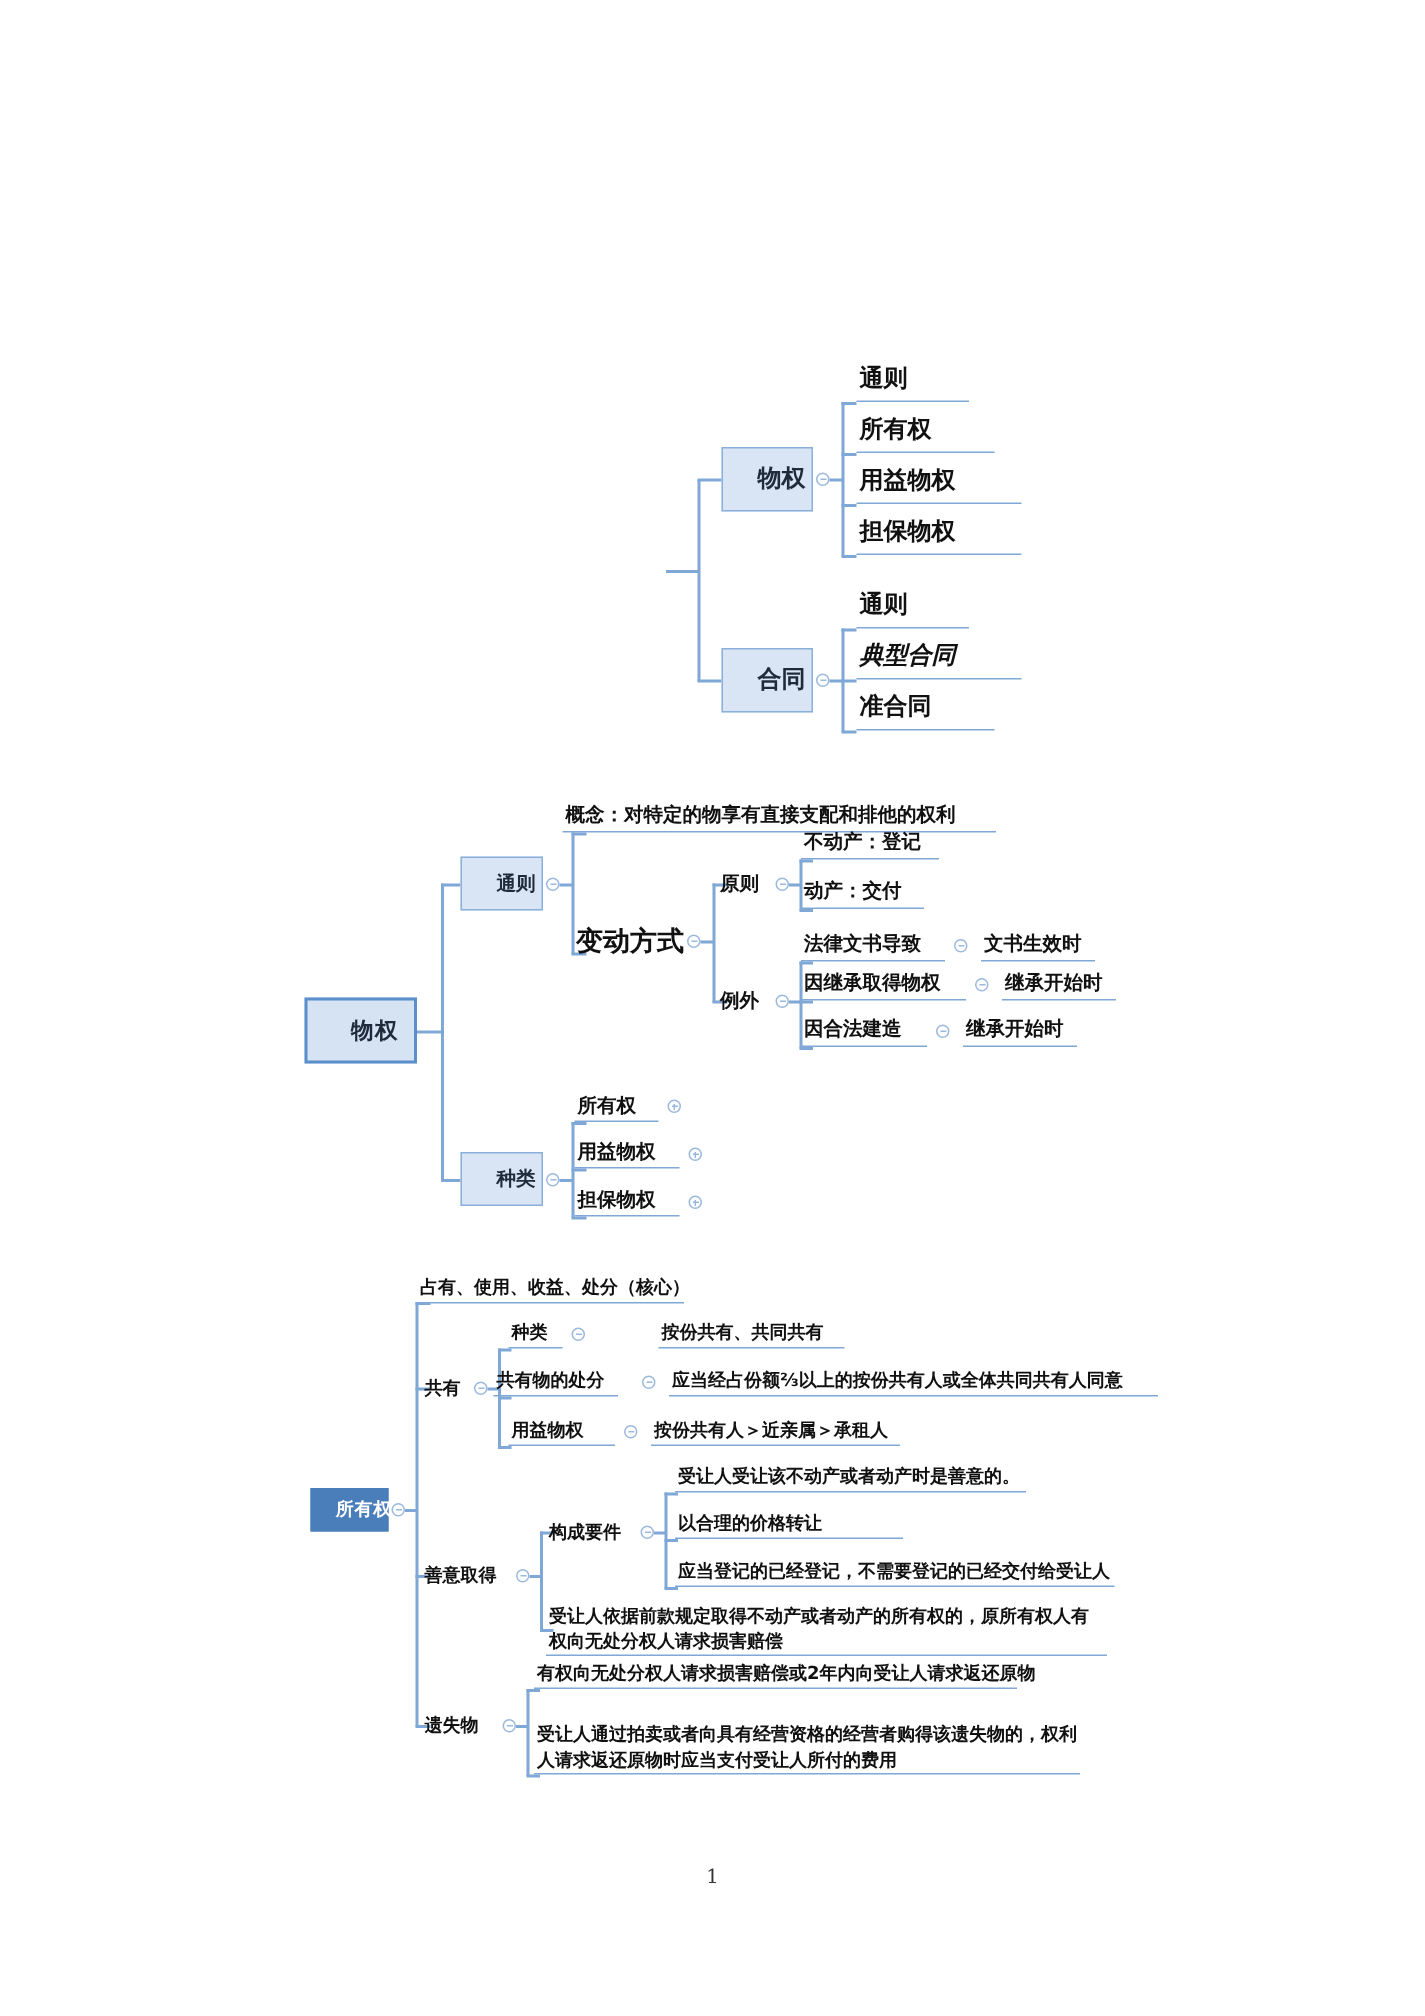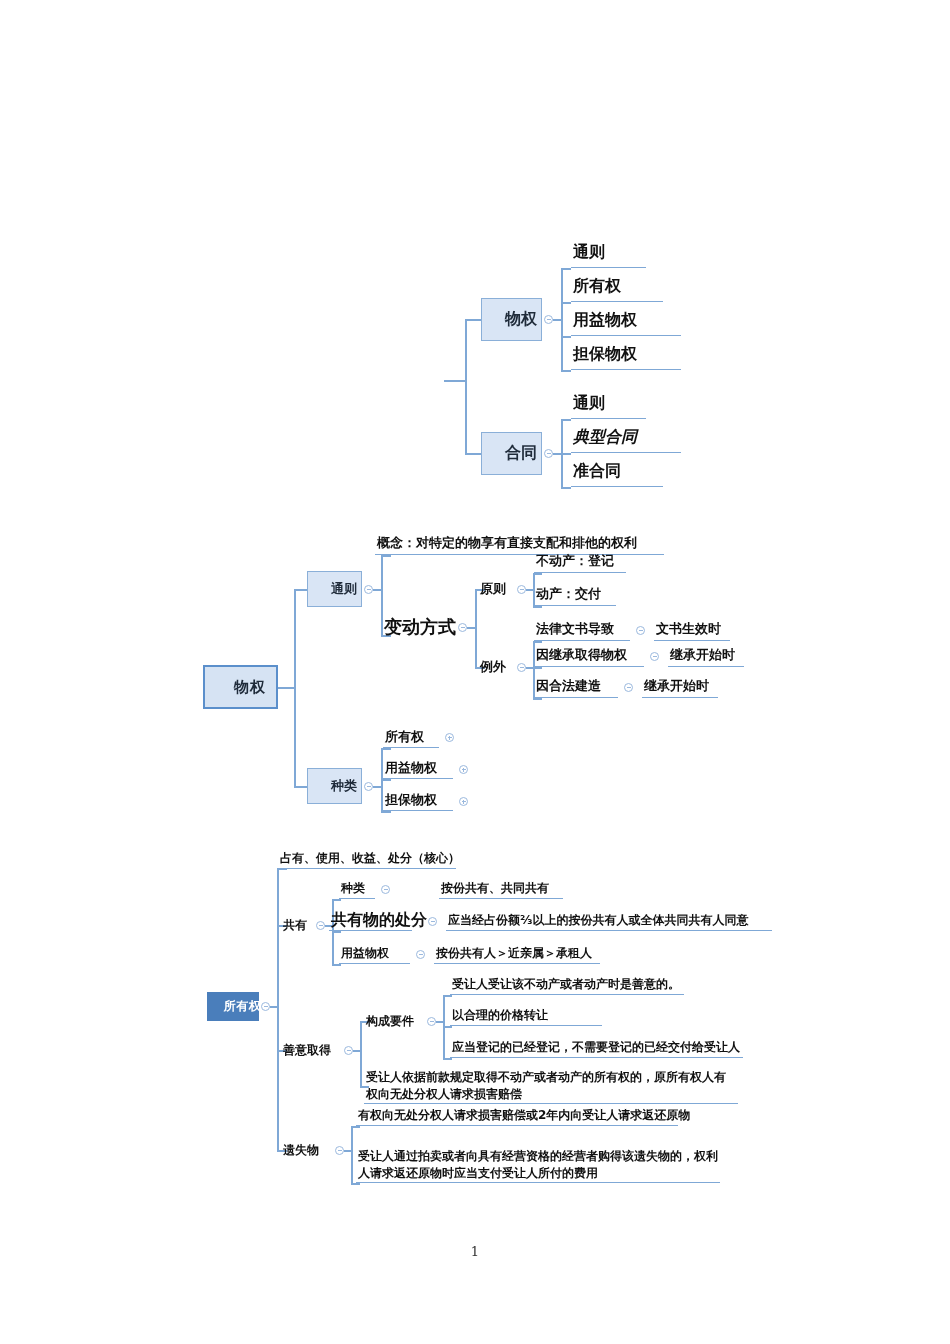--- a/index.html
+++ b/index.html
@@ -222,21 +222,21 @@
     <div class="ln lnh" style="left:325px;top:925px;width:8px;"></div>
     <div class="ln lnv" style="left:332px;top:899px;height:66px;"></div>
     <div class="ln lnh" style="left:332px;top:899px;width:9px;"></div>
     <div class="ln lnh" style="left:332px;top:931px;width:9px;"></div>
     <div class="ln lnh" style="left:332px;top:964px;width:9px;"></div>
 
     <div class="node n-txt ul" style="left:339px;top:879px;height:20px;font-size:12px;width:36px;">种类</div>
     <div class="tog" style="left:381px;top:885px;"></div>
     <div class="node n-txt ul" style="left:398px;top:879px;height:20px;font-size:12px;width:124px;margin-left:41px;">按份共有、共同共有</div>
 
-    <div class="node n-txt ul" style="left:329px;top:911px;height:20px;font-size:16px;width:83px;">共有物的处分</div>
+    <div class="node n-txt ul" style="left:329px;top:911px;height:20px;font-size:12px;width:83px;">共有物的处分</div>
     <div class="tog" style="left:428px;top:917px;"></div>
     <div class="node n-txt ul" style="left:446px;top:911px;height:20px;font-size:12px;width:326px;">应当经占份额⅔以上的按份共有人或全体共同共有人同意</div>
 
     <div class="node n-txt ul" style="left:339px;top:944px;height:20px;font-size:12px;width:71px;">用益物权</div>
     <div class="tog" style="left:416px;top:950px;"></div>
     <div class="node n-txt ul" style="left:434px;top:944px;height:20px;font-size:12px;width:166px;">按份共有人＞近亲属＞承租人</div>
 
     <div class="node n-txt" style="left:281px;top:1040px;height:20px;font-size:12px;">善意取得</div>
     <div class="tog" style="left:344px;top:1046px;"></div>
 

